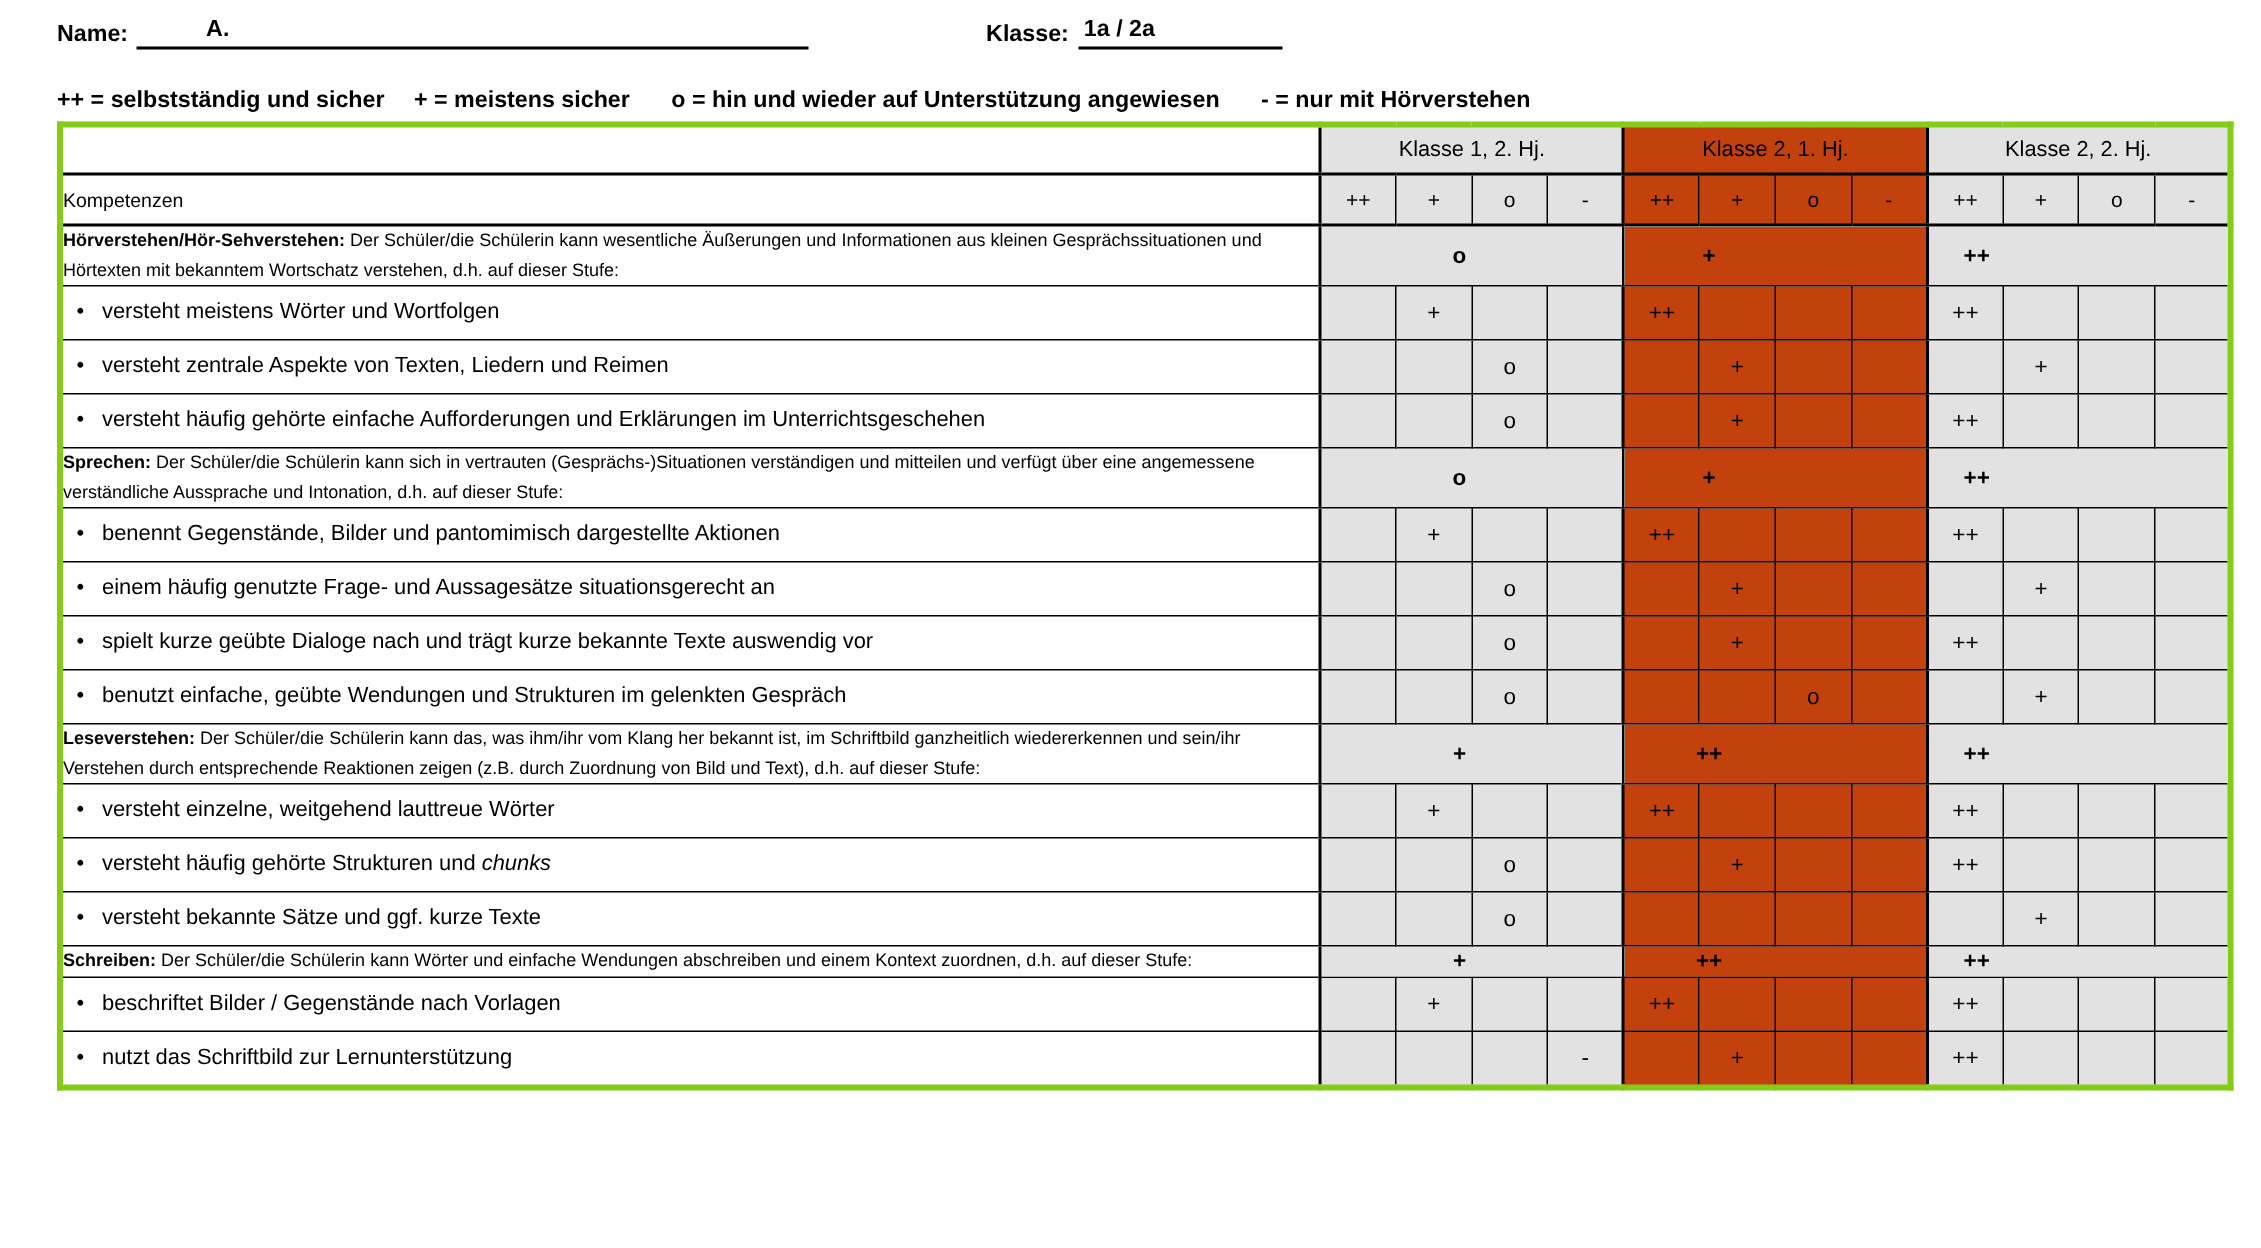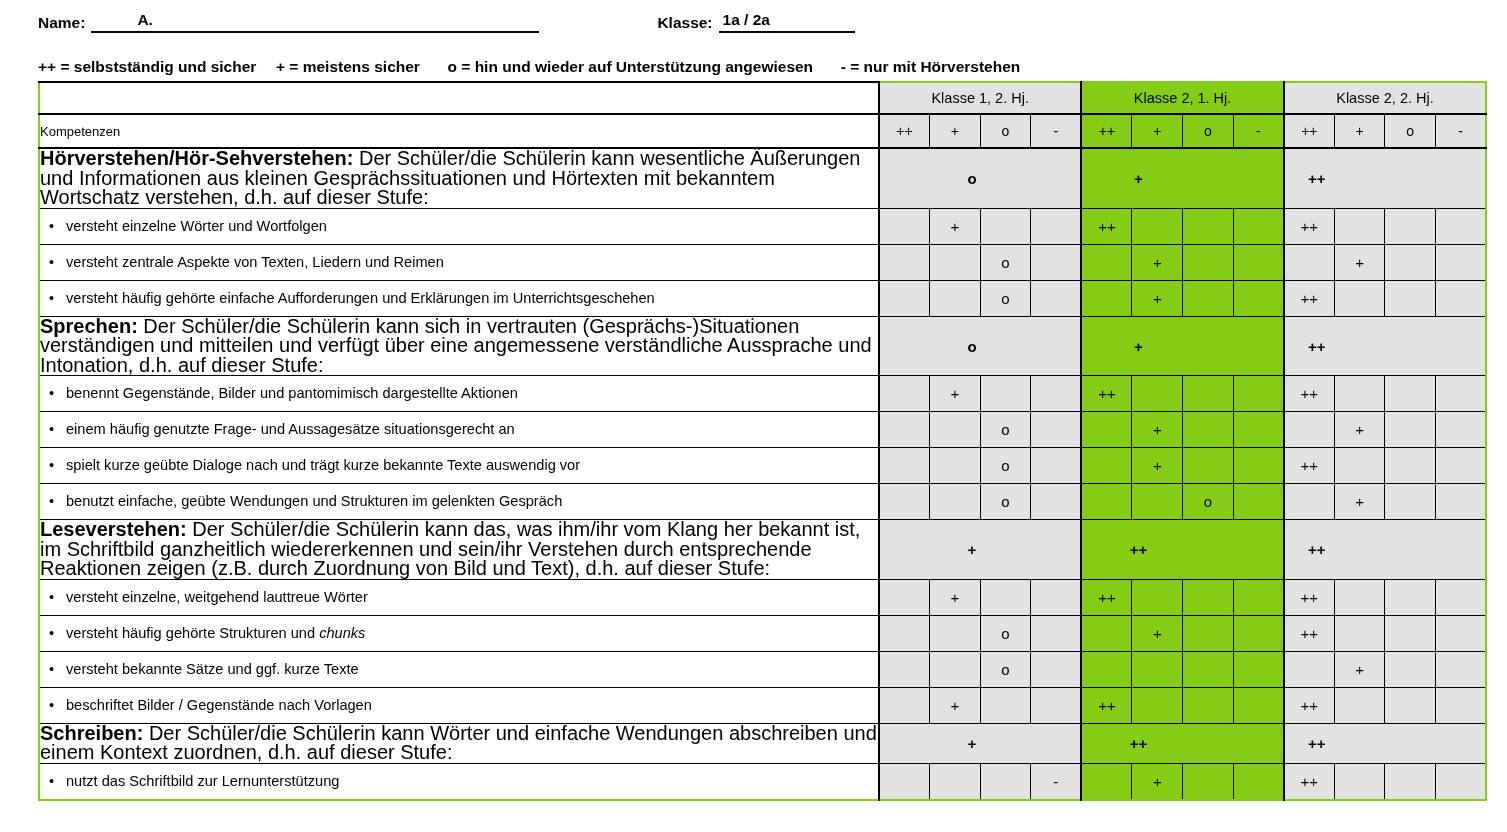--- a/index.html
+++ b/index.html
@@ -65,41 +65,41 @@
     margin-bottom: 5px;
   }
   .legend .sep-sm { display: inline-block; width: 11px; }
   .legend .sep-md { display: inline-block; width: 19px; }
 
   
   table.grid {
     border-collapse: collapse;
     table-layout: fixed;
     width: 1448px;
-    border: 2px solid #84cc16;
+    border: 4px solid #84cc16;
   }
   table.grid td, table.grid th {
     border: 1px solid #000;
     padding: 0;
     vertical-align: middle;
     font-weight: normal;
   }
   col.c-desc  { width: 840px; }
   col.c-mark  { width: 50.6px; }
 
   .grp-head {
     text-align: center;
     font-size: 14.5px;
     font-weight: bold;
     height: 30px;
     border-left: 2px solid #000 !important;
     border-bottom: 1px solid #000 !important;
   }
   .shade { background: #e2e2e2; }
-  .plain { background: #84cc16; }
+  .plain { background: #c2410c; }
 
   .comp-label {
     font-size: 13px;
     font-weight: bold;
     height: 32px;
     padding: 0 0 0 8px;
     border-top: 2px solid #000 !important;
     border-bottom: 2px solid #000 !important;
   }
   .blank-top {
@@ -111,21 +111,21 @@
     font-size: 14px;
     font-weight: bold;
     height: 32px;
     border-top: 2px solid #000 !important;
     border-bottom: 2px solid #000 !important;
   }
   .sym-head.grp-start, td.grp-start, .grp-head.grp-start { border-left: 2px solid #000 !important; }
 
   
   .sec-desc {
-    font-size: 20px;
+    font-size: 12px;
     line-height: 19.5px;
     padding: 6px 8px 7px 7px;
     text-align: left;
   }
   .sec-desc b { font-weight: bold; }
   .sec-mark {
     position: relative;
     height: 100%;
     border-left: 2px solid #000 !important;
   }
@@ -233,21 +233,21 @@
             <span class="mk" style="left: 92px;">o</span>
           </td>
           <td class="sec-mark plain" colspan="4">
             <span class="mk" style="left: 56px;">+</span>
           </td>
           <td class="sec-mark shade" colspan="4">
             <span class="mk" style="left: 32px;">++</span>
           </td>
         </tr>
         <tr>
-          <td class="item-desc"><span class="bullet">•</span><span>versteht einzelne Wörter und Wortfolgen</span></td>
+          <td class="item-desc"><span class="bullet">•</span><span>versteht meistens Wörter und Wortfolgen</span></td>
           <td class="mark-cell grp-start shade"></td>
           <td class="mark-cell shade"><span>+</span></td>
           <td class="mark-cell shade"></td>
           <td class="mark-cell shade"></td>
           <td class="mark-cell grp-start plain"><span>++</span></td>
           <td class="mark-cell plain"></td>
           <td class="mark-cell plain"></td>
           <td class="mark-cell plain"></td>
           <td class="mark-cell grp-start shade"><span>++</span></td>
           <td class="mark-cell shade"></td>
@@ -407,47 +407,47 @@
           <td class="mark-cell grp-start plain"></td>
           <td class="mark-cell plain"></td>
           <td class="mark-cell plain"></td>
           <td class="mark-cell plain"></td>
           <td class="mark-cell grp-start shade"></td>
           <td class="mark-cell shade"><span>+</span></td>
           <td class="mark-cell shade"></td>
           <td class="mark-cell shade"></td>
         </tr>
         <tr>
-          <td class="item-desc"><span class="bullet">•</span><span>beschriftet Bilder / Gegenstände nach Vorlagen</span></td>
-          <td class="mark-cell grp-start shade"></td>
-          <td class="mark-cell shade"><span>+</span></td>
-          <td class="mark-cell shade"></td>
-          <td class="mark-cell shade"></td>
-          <td class="mark-cell grp-start plain"><span>++</span></td>
-          <td class="mark-cell plain"></td>
-          <td class="mark-cell plain"></td>
-          <td class="mark-cell plain"></td>
-          <td class="mark-cell grp-start shade"><span>++</span></td>
-          <td class="mark-cell shade"></td>
-          <td class="mark-cell shade"></td>
-          <td class="mark-cell shade"></td>
-        </tr>
-        <tr>
           <td class="sec-desc"><b>Schreiben:</b><span> Der Schüler/die Schülerin kann Wörter und einfache Wendungen abschreiben und einem Kontext zuordnen, d.h. auf dieser Stufe:</span></td>
           <td class="sec-mark shade" colspan="4">
             <span class="mk" style="left: 92px;">+</span>
           </td>
           <td class="sec-mark plain" colspan="4">
             <span class="mk" style="left: 56px;">++</span>
           </td>
           <td class="sec-mark shade" colspan="4">
             <span class="mk" style="left: 32px;">++</span>
           </td>
         </tr>
         <tr>
+          <td class="item-desc"><span class="bullet">•</span><span>beschriftet Bilder / Gegenstände nach Vorlagen</span></td>
+          <td class="mark-cell grp-start shade"></td>
+          <td class="mark-cell shade"><span>+</span></td>
+          <td class="mark-cell shade"></td>
+          <td class="mark-cell shade"></td>
+          <td class="mark-cell grp-start plain"><span>++</span></td>
+          <td class="mark-cell plain"></td>
+          <td class="mark-cell plain"></td>
+          <td class="mark-cell plain"></td>
+          <td class="mark-cell grp-start shade"><span>++</span></td>
+          <td class="mark-cell shade"></td>
+          <td class="mark-cell shade"></td>
+          <td class="mark-cell shade"></td>
+        </tr>
+        <tr>
           <td class="item-desc"><span class="bullet">•</span><span>nutzt das Schriftbild zur Lernunterstützung</span></td>
           <td class="mark-cell grp-start shade"></td>
           <td class="mark-cell shade"></td>
           <td class="mark-cell shade"></td>
           <td class="mark-cell shade"><span class="dash">-</span></td>
           <td class="mark-cell grp-start plain"></td>
           <td class="mark-cell plain"><span>+</span></td>
           <td class="mark-cell plain"></td>
           <td class="mark-cell plain"></td>
           <td class="mark-cell grp-start shade"><span>++</span></td>

